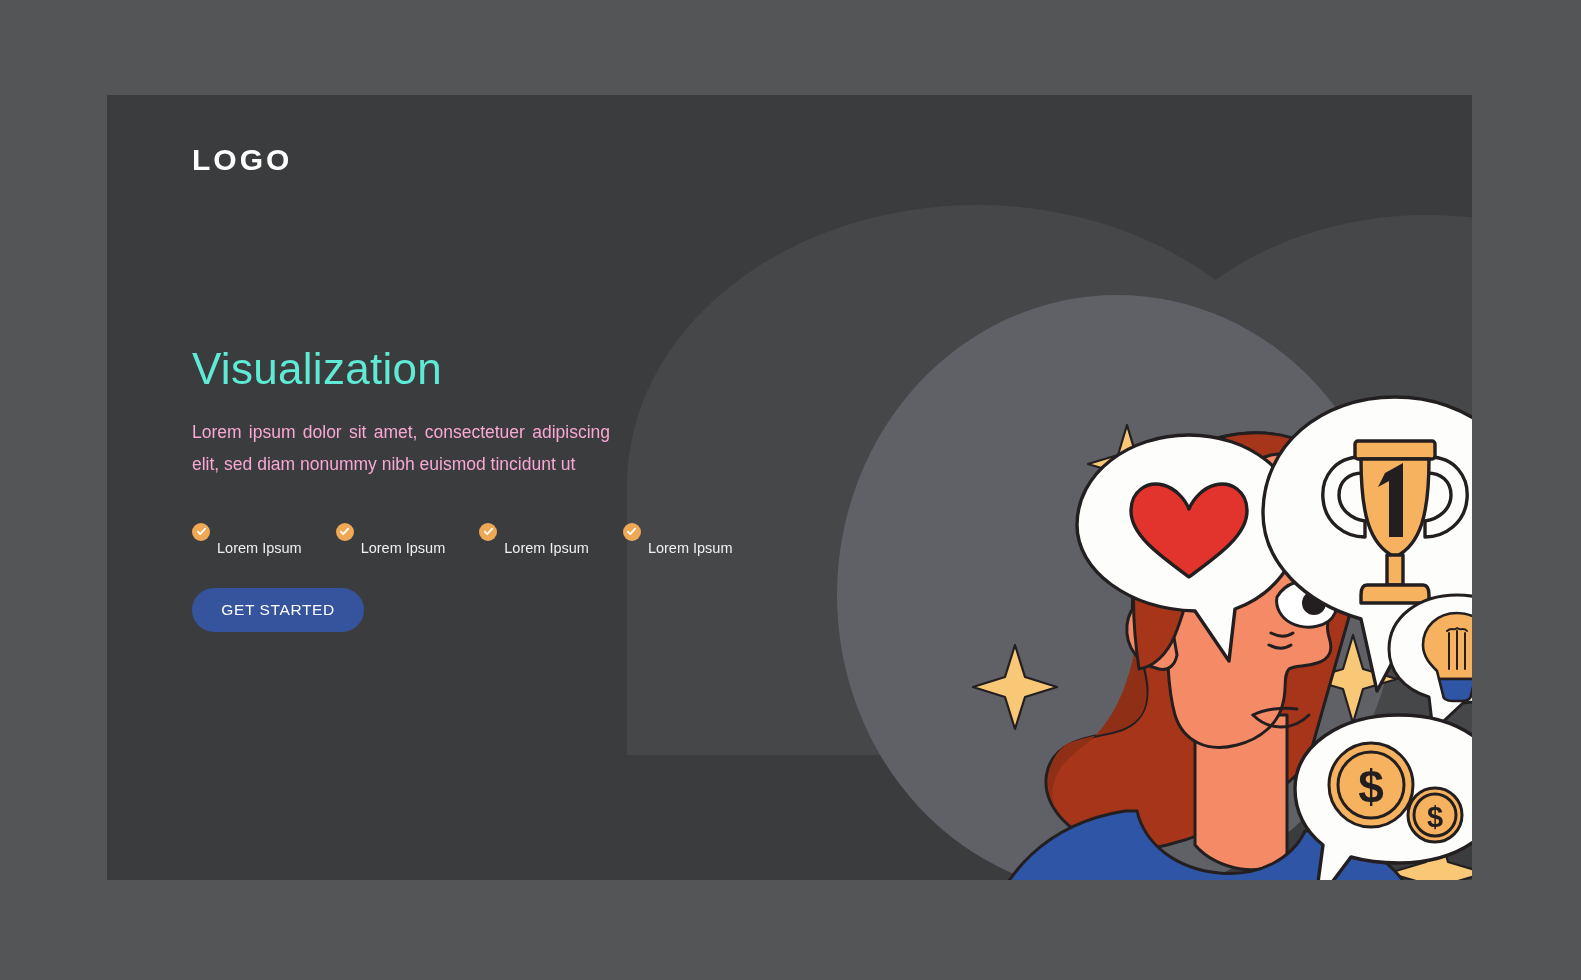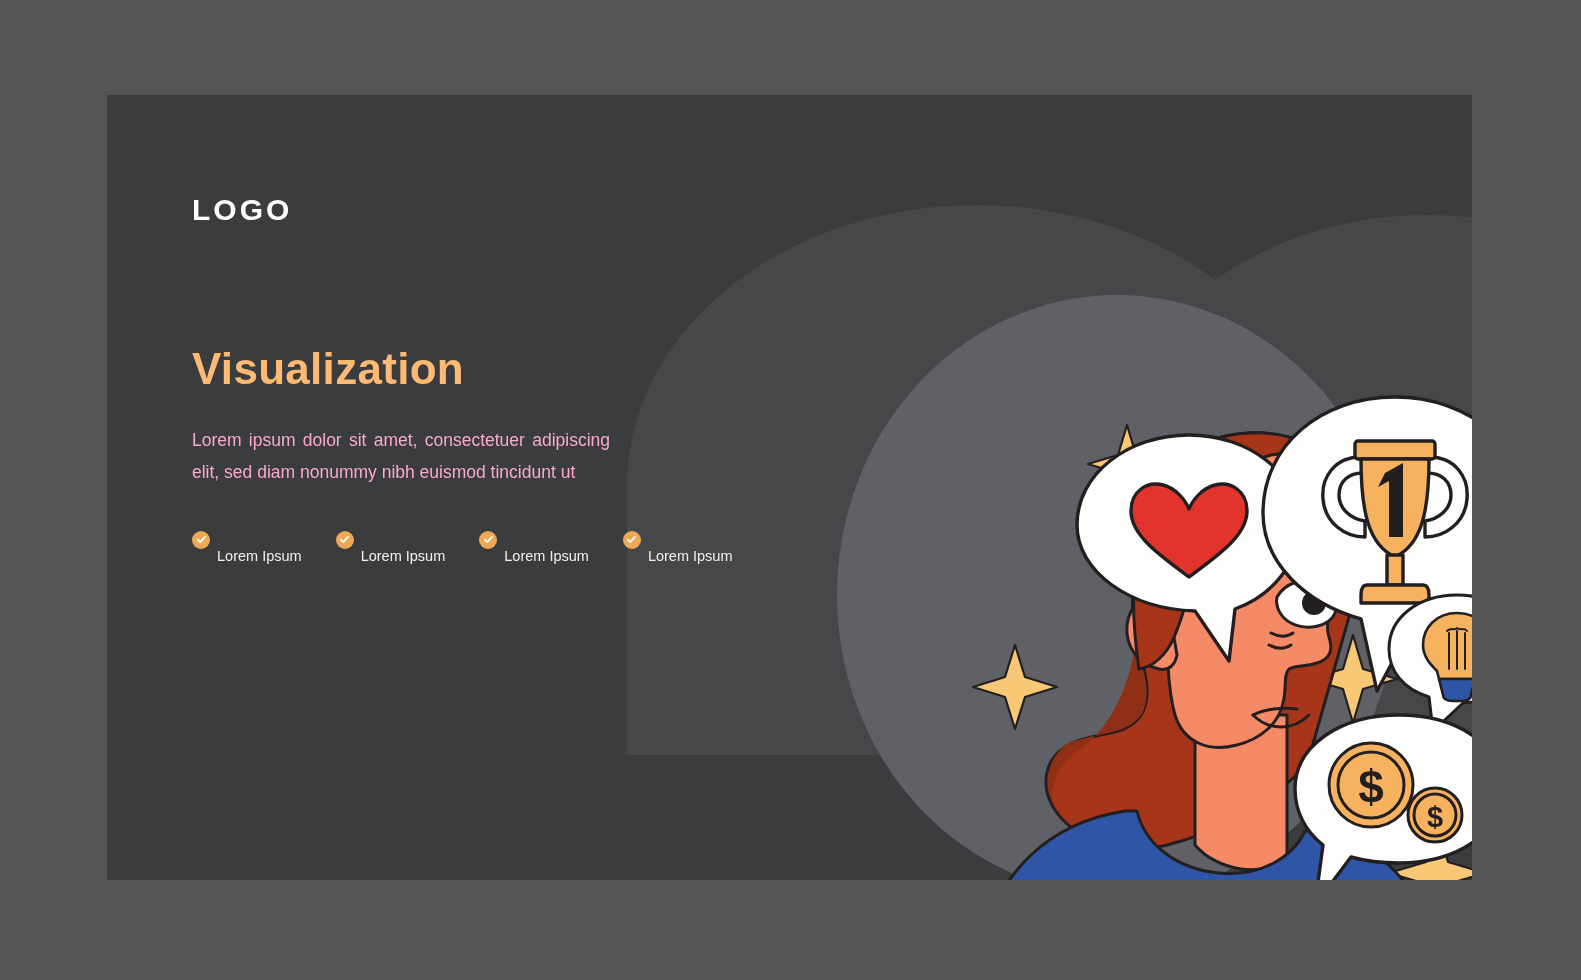--- a/index.html
+++ b/index.html
@@ -46,21 +46,21 @@
     border-radius: 50%;
     pointer-events: none;
   }
   
   #header {
     position: absolute;
     left: 0; top: 0;
     width: 100%;
     height: 130px;
     display: flex;
-    align-items: flex-end;
+    align-items: center;
     box-sizing: border-box;
     padding: 0 80px 0 85px;
     z-index: 20;
   }
   #logo {
     color: #ffffff;
     font-size: 30px;
     font-weight: bold;
     letter-spacing: 3px;
     line-height: 1;
@@ -81,25 +81,25 @@
   }
   
   #hero {
     position: absolute;
     left: 85px;
     top: 250px;
     width: 560px;
     z-index: 20;
   }
   #hero-title {
-    color: #fdba74;
+    color: #5eead4;
     font-size: 44px;
-    font-weight: bold;
+    font-weight: normal;
     letter-spacing: 0.3px;
-    margin: 0 0 32px 0;
+    margin: 0 0 24px 0;
     line-height: 1.1;
   }
   #hero-body {
     color: #f9a8d4;
     font-size: 17.5px;
     line-height: 1.78;
     text-align: justify;
     width: 418px;
     margin: 0 0 28px 0;
   }
@@ -205,20 +205,21 @@
         <div class="feature">
           <span class="check-badge">
             <svg width="11" height="11" viewBox="0 0 12 12">
                 <path d="M2 6.2 L4.6 8.8 L10 2.8" fill="none" stroke="#ffffff" stroke-width="1.9" stroke-linecap="round" stroke-linejoin="round"></path>
               </svg>
           </span>
           <span class="feature-label">Lorem Ipsum</span>
         </div>
       </div>
 
+      <button id="cta-button">GET STARTED</button>
     </div>
 
     <div id="illustration">
       <svg viewBox="0 0 760 740" xmlns="http://www.w3.org/2000/svg">
         <defs>
           <clipPath id="cardClip">
               <rect x="0" y="0" width="760" height="740"></rect>
             </clipPath>
         </defs>
         <g clip-path="url(#cardClip)" stroke-linejoin="round" stroke-linecap="round">

